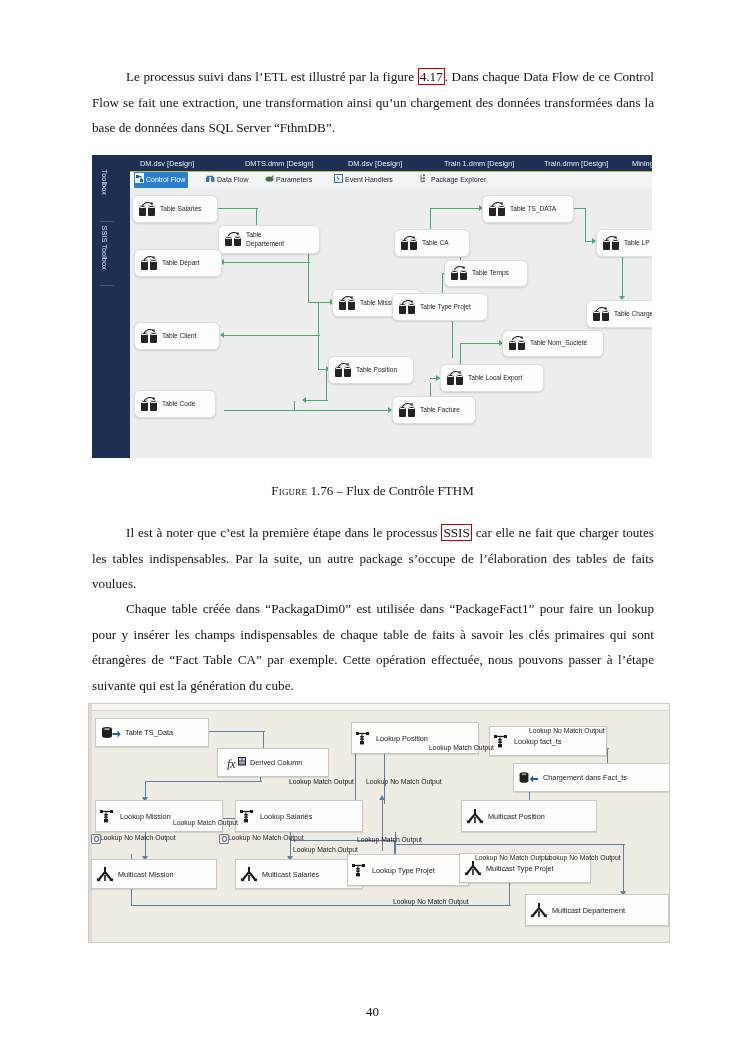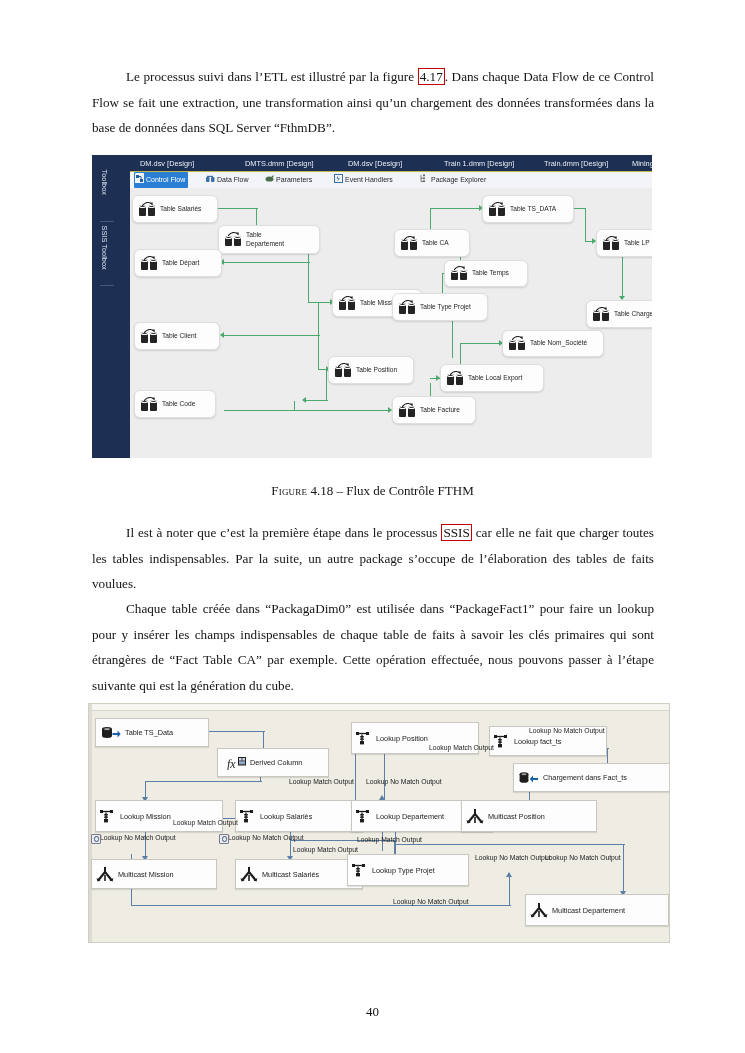--- a/index.html
+++ b/index.html
@@ -480,21 +480,21 @@
             </svg>
         </span>
         <span class="lbl">Table Charges</span>
       </div>
 
     </div>
   </div>
 
   <div class="caption" style="top:483px;left:0;">
     <span class="sc">Figure</span>
-    <span>4.18</span>
+    <span>1.76</span>
     <span>–</span>
     <span>Flux de Contrôle FTHM</span>
   </div>
 
   <div class="para" style="left:92px;top:520px;width:562px;">
     <span class="ind"></span><span>Il est à noter que c’est la première étape dans le processus </span><span class="boxed">SSIS</span><span> car elle ne fait que charger toutes les tables indispensables. Par la suite, un autre package s’occupe de l’élaboration des tables de faits voulues.</span>
   </div>
 
   <div class="para" style="left:92px;top:596px;width:562px;">
     <span class="ind"></span><span>Chaque table créée dans “PackagaDim0” est utilisée dans “PackageFact1” pour faire un lookup pour y insérer les champs indispensables de chaque table de faits à savoir les clés primaires qui sont étrangères de “Fact Table CA” par exemple. Cette opération effectuée, nous pouvons passer à l’étape suivante qui est la génération du cube.</span>
@@ -690,49 +690,48 @@
           <ellipse cx="5" cy="3.2" rx="4.4" ry="2" fill="#1e1e1e"></ellipse>
           <rect x="0.6" y="3.2" width="8.8" height="6.6" fill="#1e1e1e"></rect>
           <ellipse cx="5" cy="9.8" rx="4.4" ry="2" fill="#1e1e1e"></ellipse>
           <ellipse cx="5" cy="3.2" rx="2.6" ry="1" fill="#ffffff" opacity="0.55"></ellipse>
           <path d="M19 7 h-5 v-2.4 l-3.2 3.4 3.2 3.4 V9 h5z" fill="#1b5fa8"></path>
         </svg>
       </span>
       <span class="lbl">Chargement dans Fact_ts</span>
     </div>
 
-    <div class="dnode" style="left:262px;top:96px;width:140px;height:30px;">
-      <span class="g-lookup">
-        <svg width="16" height="15" viewBox="0 0 16 15" aria-hidden="true">
-          <rect x="0" y="1" width="3" height="3" fill="#1c1c1c"></rect>
-          <rect x="10" y="1" width="3" height="3" fill="#1c1c1c"></rect>
-          <path d="M3 2.5h7" stroke="#1c1c1c" stroke-width="1.3"></path>
-          <path d="M6 3.5v9" stroke="#1c1c1c" stroke-width="1.3"></path>
-          <rect x="4.2" y="5" width="3.6" height="1.5" fill="#1c1c1c"></rect>
-          <rect x="4.2" y="7.4" width="3.6" height="1.5" fill="#1c1c1c"></rect>
-          <rect x="4" y="10" width="4" height="3.4" fill="#1c1c1c"></rect>
-        </svg>
-      </span>
-      <span class="lbl">Lookup Departement</span>
-    </div>
 
     <div class="dnode" style="left:372px;top:96px;width:134px;height:30px;">
       <span class="g-mc">
         <svg width="18" height="16" viewBox="0 0 18 16" aria-hidden="true">
           <path d="M9 1 L9 7" stroke="#1c1c1c" stroke-width="2"></path>
           <path d="M9 6 L2.5 14" stroke="#1c1c1c" stroke-width="2.2"></path>
           <path d="M9 6 L15.5 14" stroke="#1c1c1c" stroke-width="2.2"></path>
           <path d="M0.6 12 L4.6 14.6 L1.4 15.4 z" fill="#1c1c1c"></path>
           <path d="M17.4 12 L13.4 14.6 L16.6 15.4 z" fill="#1c1c1c"></path>
           <path d="M9 9 L9 15" stroke="#1c1c1c" stroke-width="1.6"></path>
         </svg>
       </span>
       <span class="lbl">Multicast Position</span>
     </div>
 
+    <div class="dnode" style="left:370px;top:149px;width:130px;height:28px;">
+      <span class="g-mc">
+        <svg width="18" height="16" viewBox="0 0 18 16" aria-hidden="true">
+          <path d="M9 1 L9 7" stroke="#1c1c1c" stroke-width="2"></path>
+          <path d="M9 6 L2.5 14" stroke="#1c1c1c" stroke-width="2.2"></path>
+          <path d="M9 6 L15.5 14" stroke="#1c1c1c" stroke-width="2.2"></path>
+          <path d="M0.6 12 L4.6 14.6 L1.4 15.4 z" fill="#1c1c1c"></path>
+          <path d="M17.4 12 L13.4 14.6 L16.6 15.4 z" fill="#1c1c1c"></path>
+          <path d="M9 9 L9 15" stroke="#1c1c1c" stroke-width="1.6"></path>
+        </svg>
+      </span>
+      <span class="lbl">Multicast Type Projet</span>
+    </div>
 
     <div class="dnode" style="left:436px;top:190px;width:142px;height:30px;">
       <span class="g-mc">
         <svg width="18" height="16" viewBox="0 0 18 16" aria-hidden="true">
           <path d="M9 1 L9 7" stroke="#1c1c1c" stroke-width="2"></path>
           <path d="M9 6 L2.5 14" stroke="#1c1c1c" stroke-width="2.2"></path>
           <path d="M9 6 L15.5 14" stroke="#1c1c1c" stroke-width="2.2"></path>
           <path d="M0.6 12 L4.6 14.6 L1.4 15.4 z" fill="#1c1c1c"></path>
           <path d="M17.4 12 L13.4 14.6 L16.6 15.4 z" fill="#1c1c1c"></path>
           <path d="M9 9 L9 15" stroke="#1c1c1c" stroke-width="1.6"></path>

